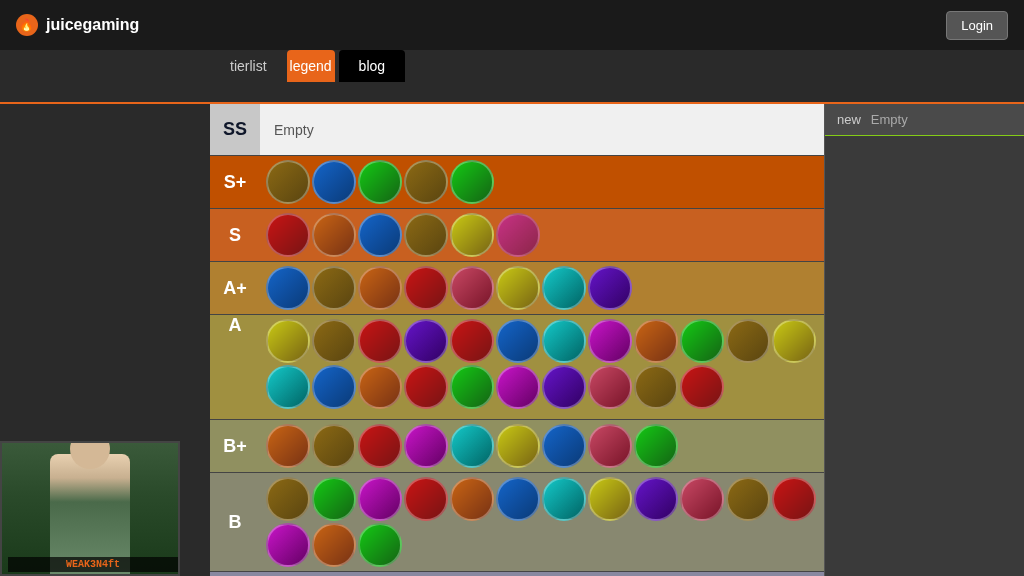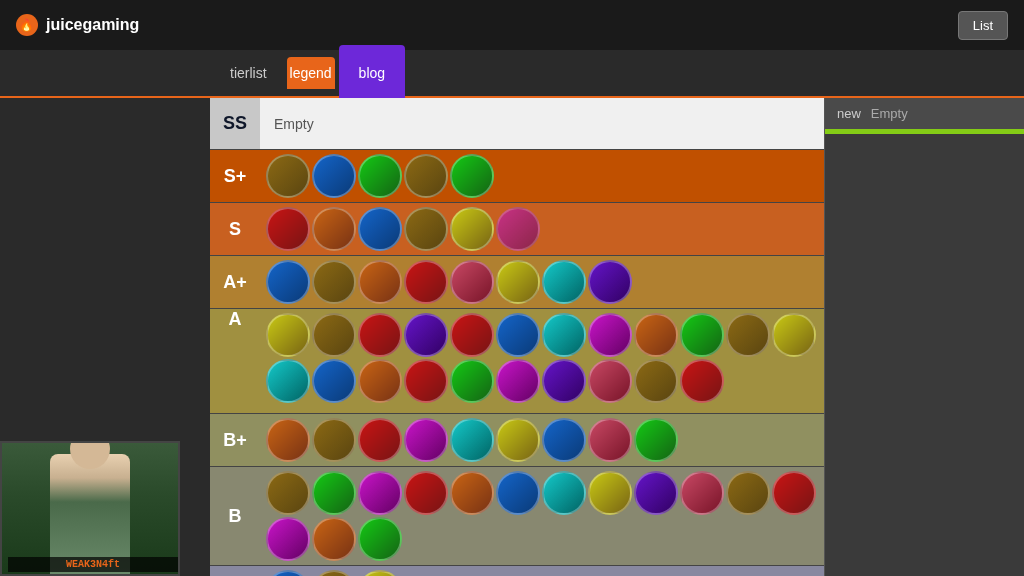--- a/index.html
+++ b/index.html
@@ -174,21 +174,21 @@
       width: 200px;
       background: #3a3a3a;
       border-left: 1px solid #555;
     }
     .side-panel-header {
       display: flex;
       align-items: center;
       background: #4a4a4a;
       padding: 8px 12px;
       gap: 10px;
-      border-bottom: 5px solid #84cc16;
+      border-bottom: 1px solid #84cc16;
     }
     .side-new-label {
       color: #ccc;
       font-size: 13px;
     }
     .side-empty-label {
       color: #aaa;
       font-size: 13px;
     }
     .side-content {
@@ -263,28 +263,28 @@
   </style>
 </head>
 <body>
 
 <div class="header">
   <div class="logo">
     <div class="logo-icon">🔥</div>
     <span>juicegaming</span>
   </div>
   <div class="header-buttons">
-    <button class="btn-login">List</button>
+    <button class="btn-login">Login</button>
   </div>
 </div>
 
-<div style="background:#2a2a2a; padding: 0 0 0 210px; display:flex; align-items:center; height:48px; border-bottom: 2px solid #e8651a;">
+<div style="background:#2a2a2a; padding: 0 0 0 210px; display:flex; align-items:flex-start; height:54px; border-bottom: 2px solid #e8651a;">
   <div class="nav-tab" style="color:#ccc; padding:8px 20px; font-size:14px;">tierlist</div>
   <div class="nav-tab active-tab" style="background:#e8651a; color:white; padding:8px 3px; font-size:14px; border-radius:4px 4px 0 0;">legend</div>
-  <div class="nav-tab active-tab" style="background:#6d28d9; color:white; padding:20px 20px; font-size:14px; border-radius:4px 4px 0 0; margin-left:4px;">blog</div>
+  <div class="nav-tab active-tab" style="background:#000000; color:white; padding:8px 20px; font-size:14px; border-radius:4px 4px 0 0; margin-left:4px;">blog</div>
 </div>
 
 <div class="main">
   <div style="width:210px; background:#2a2a2a; flex-shrink:0;"></div>
 
   <div class="tierlist">
 
     <div class="tier-row row-ss">
       <div class="tier-label" style="background:#c8c8c8; color:#0f172a;">SS</div>
       <div class="tier-content">

